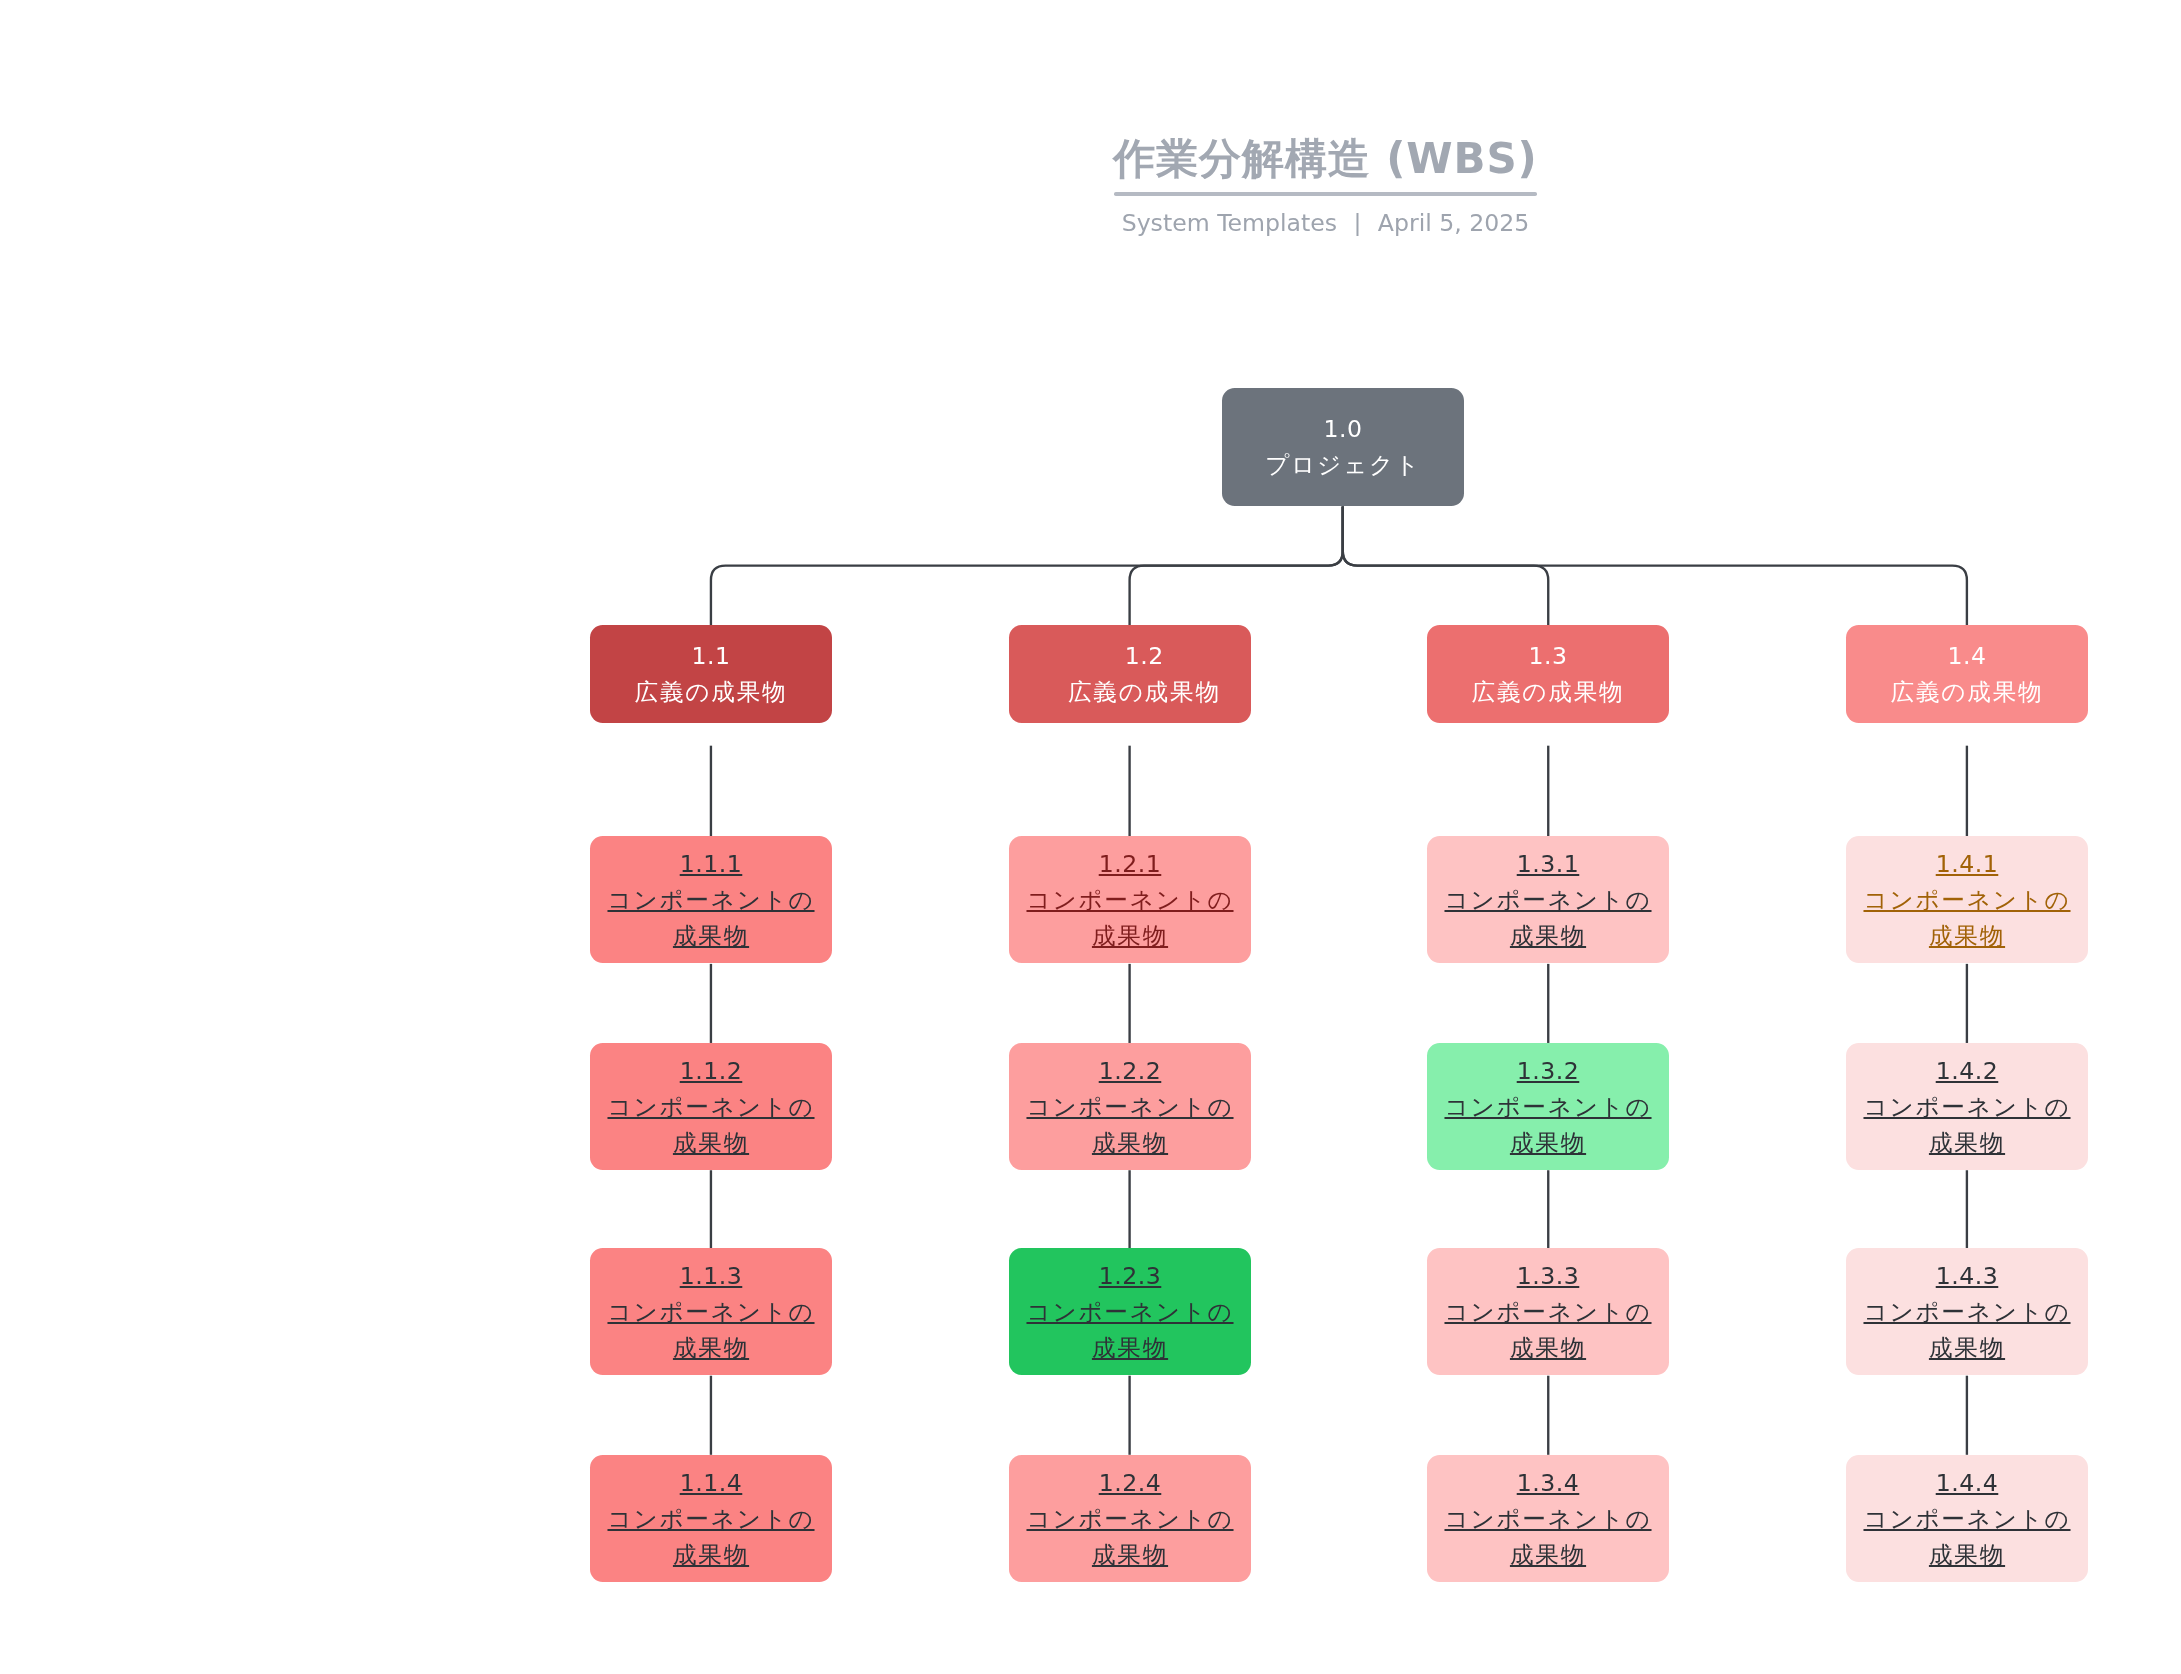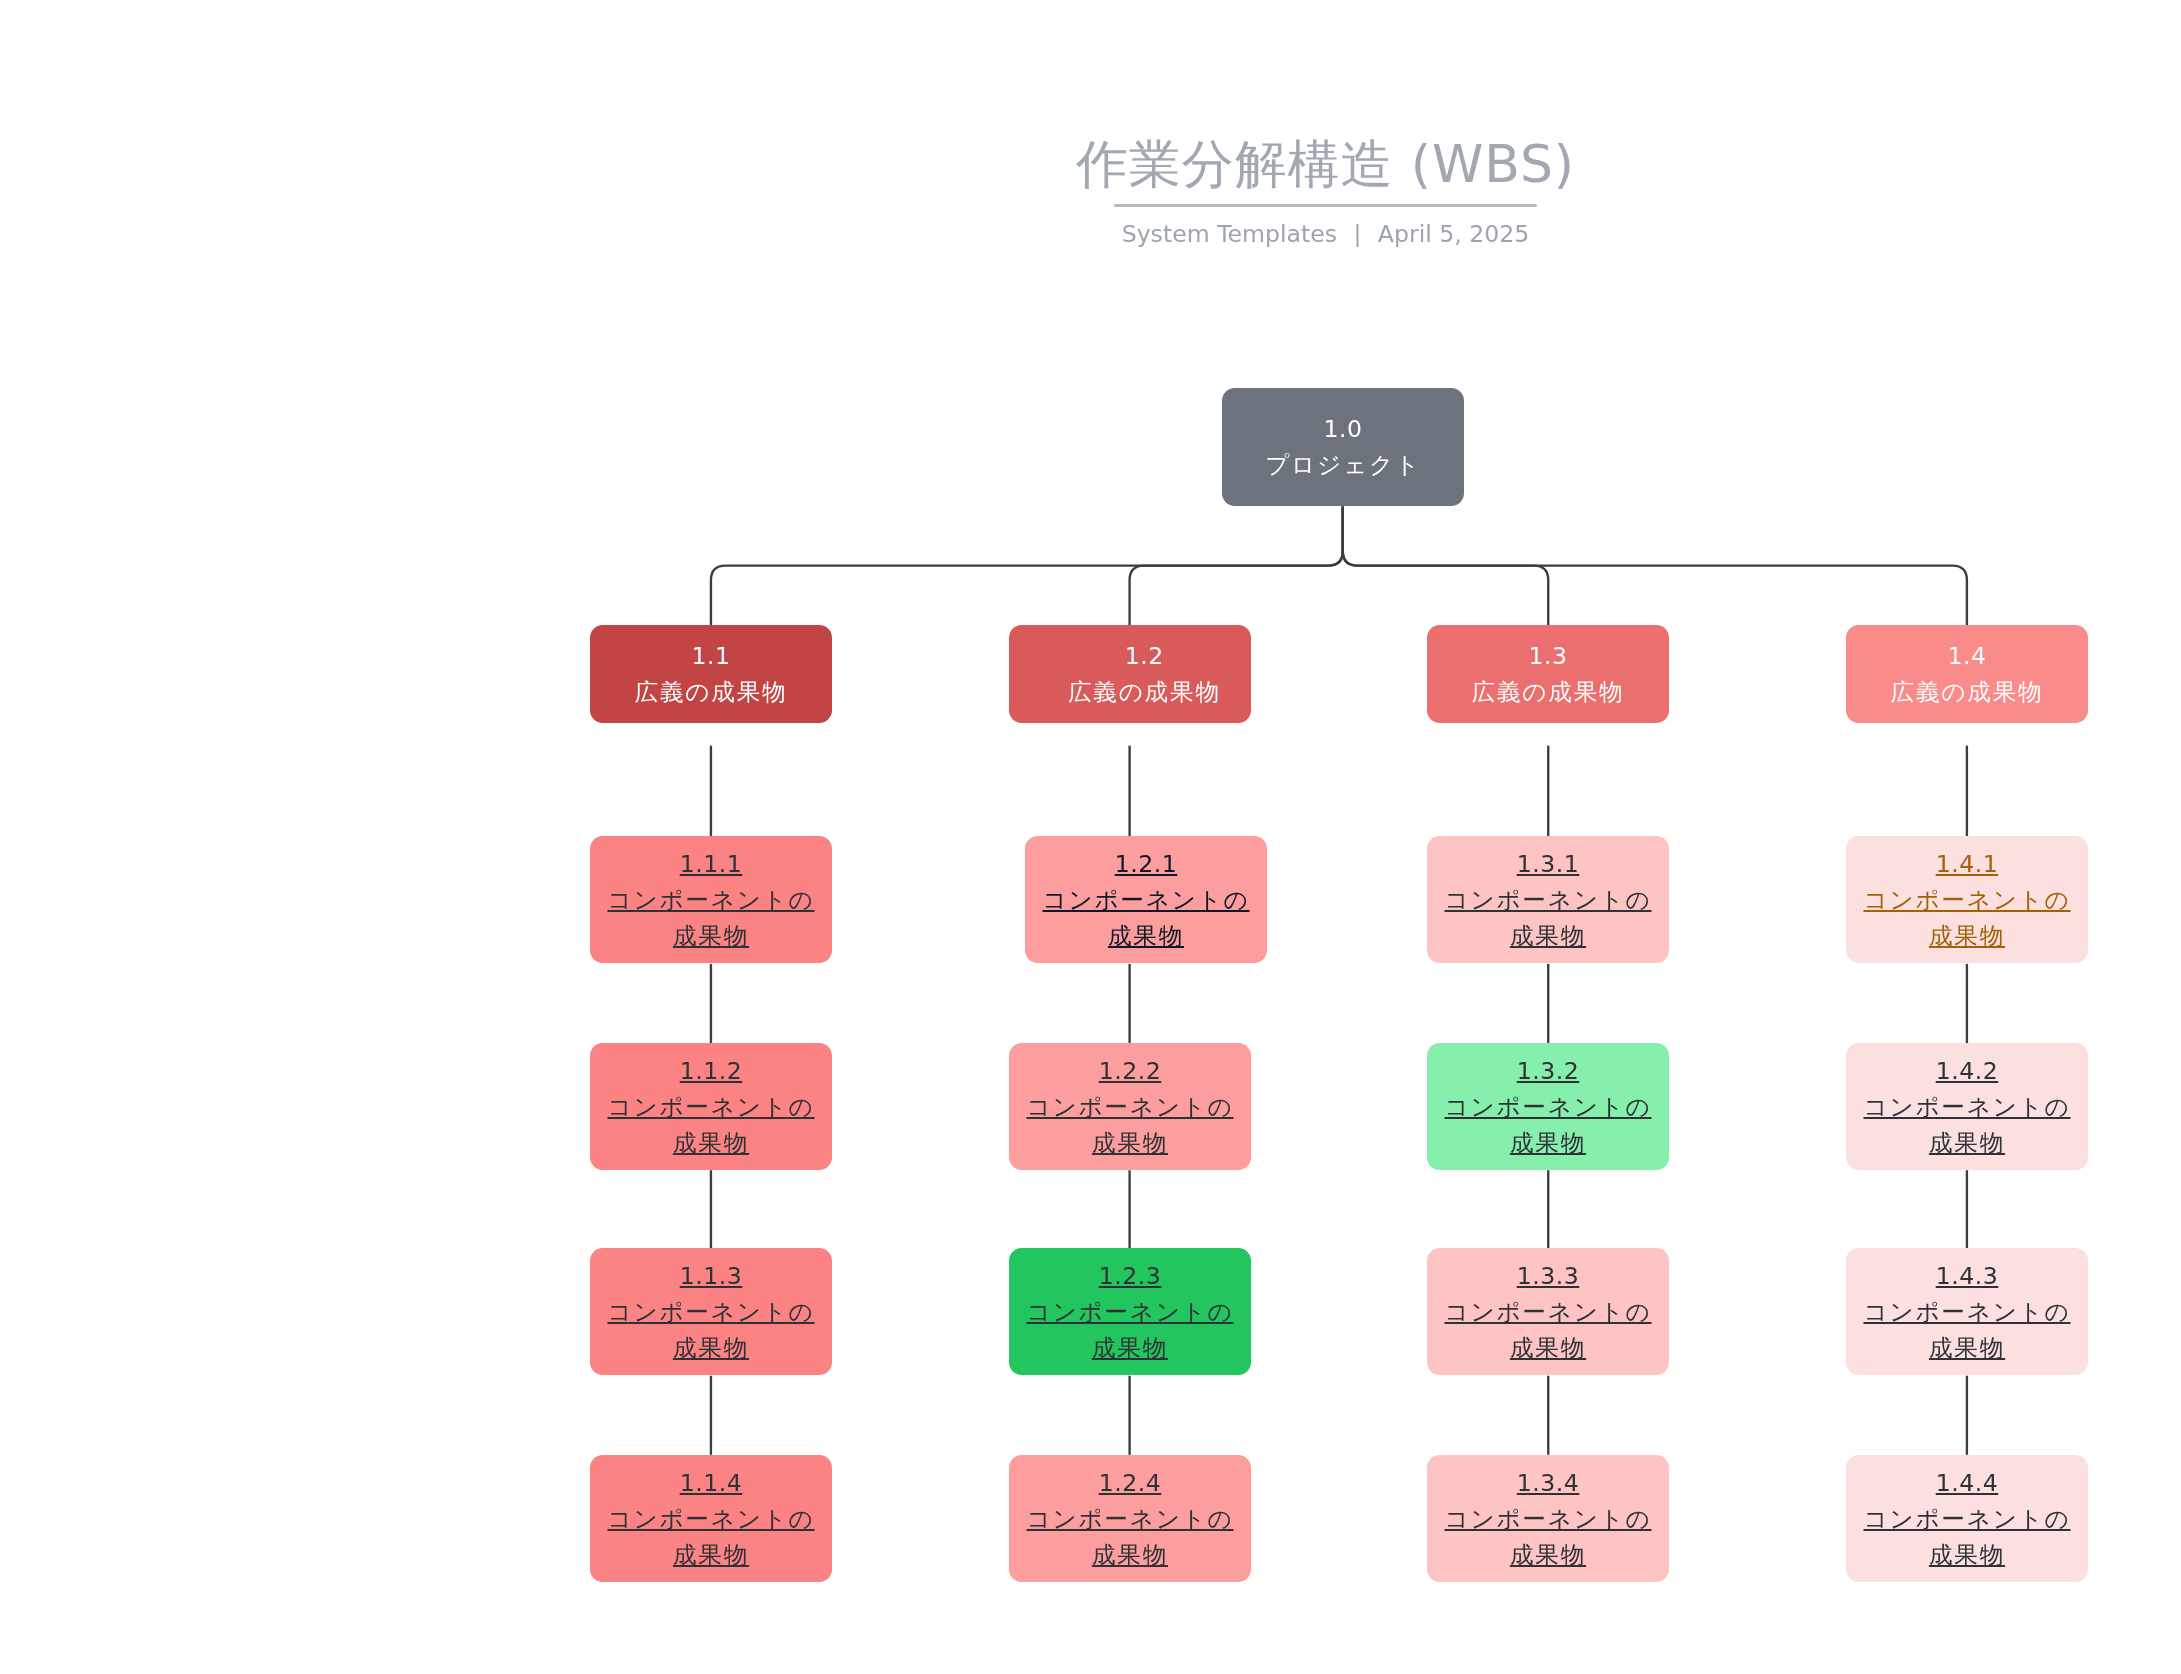--- a/index.html
+++ b/index.html
@@ -1,21 +1,21 @@
 <!DOCTYPE html>
 <html style="font-size:14.5px"><head>
 <meta charset="utf-8">
 <style>
   html,body{margin:0;padding:0;background:#ffffff;}
   body{font-family:"DejaVu Sans","Liberation Sans",sans-serif;}
   .canvas{position:relative;width:2181px;height:1675px;background:#ffffff;overflow:hidden;}
 
   
   .doc-header{position:absolute;left:1053px;top:135px;width:545px;text-align:center;}
-  .doc-title{font-size:52px;font-weight:normal;letter-spacing:0.9px;line-height:1.15;}
+  .doc-title{font-size:42px;font-weight:bold;letter-spacing:0.9px;line-height:1.15;}
   .doc-underline{width:423px;height:3.6px;margin:9px auto 0 auto;border-radius:1.8px;}
   .doc-subtitle{margin-top:12.7px;font-size:23.6px;display:flex;justify-content:center;align-items:center;gap:16.4px;}
 
   
   .wires{position:absolute;left:0;top:0;width:2181px;height:1675px;pointer-events:none;}
   .wires path,.wires line{fill:none;stroke-width:2.6px;}
 
   
   .node{position:absolute;width:242px;border-radius:12.7px;display:flex;flex-direction:column;
         align-items:center;justify-content:center;text-align:center;box-sizing:border-box;padding:5.5px 7.3px;}
@@ -97,21 +97,21 @@
   <div class="node child" style="left: 590px; top: 1455px; background: rgb(251, 131, 131); color: rgb(46, 50, 55);">
     <div class="nid">1.1.4</div>
     <div class="nlabel">コンポーネントの</div>
     <div class="nlabel">成果物</div>
   </div>
 
   <div class="node head" style="left: 1009px; top: 625px; background: rgb(217, 90, 90); color: rgb(255, 255, 255); padding-left: 36px;">
     <div class="nid">1.2</div>
     <div class="nlabel">広義の成果物</div>
   </div>
-  <div class="node child" style="left: 1009px; top: 836px; background: rgb(253, 158, 158); color: #0f172a; margin-left: 16px;">
+  <div class="node child" style="left: 1009px; top: 836px; background: rgb(253, 158, 158); color: #7f1d1d;">
     <div class="nid">1.2.1</div>
     <div class="nlabel">コンポーネントの</div>
     <div class="nlabel">成果物</div>
   </div>
   <div class="node child" style="left: 1009px; top: 1043px; background: rgb(253, 158, 158); color: rgb(46, 50, 55);">
     <div class="nid">1.2.2</div>
     <div class="nlabel">コンポーネントの</div>
     <div class="nlabel">成果物</div>
   </div>
   <div class="node child" style="left: 1009px; top: 1248px; background: #22c55e; color: rgb(46, 50, 55);">

